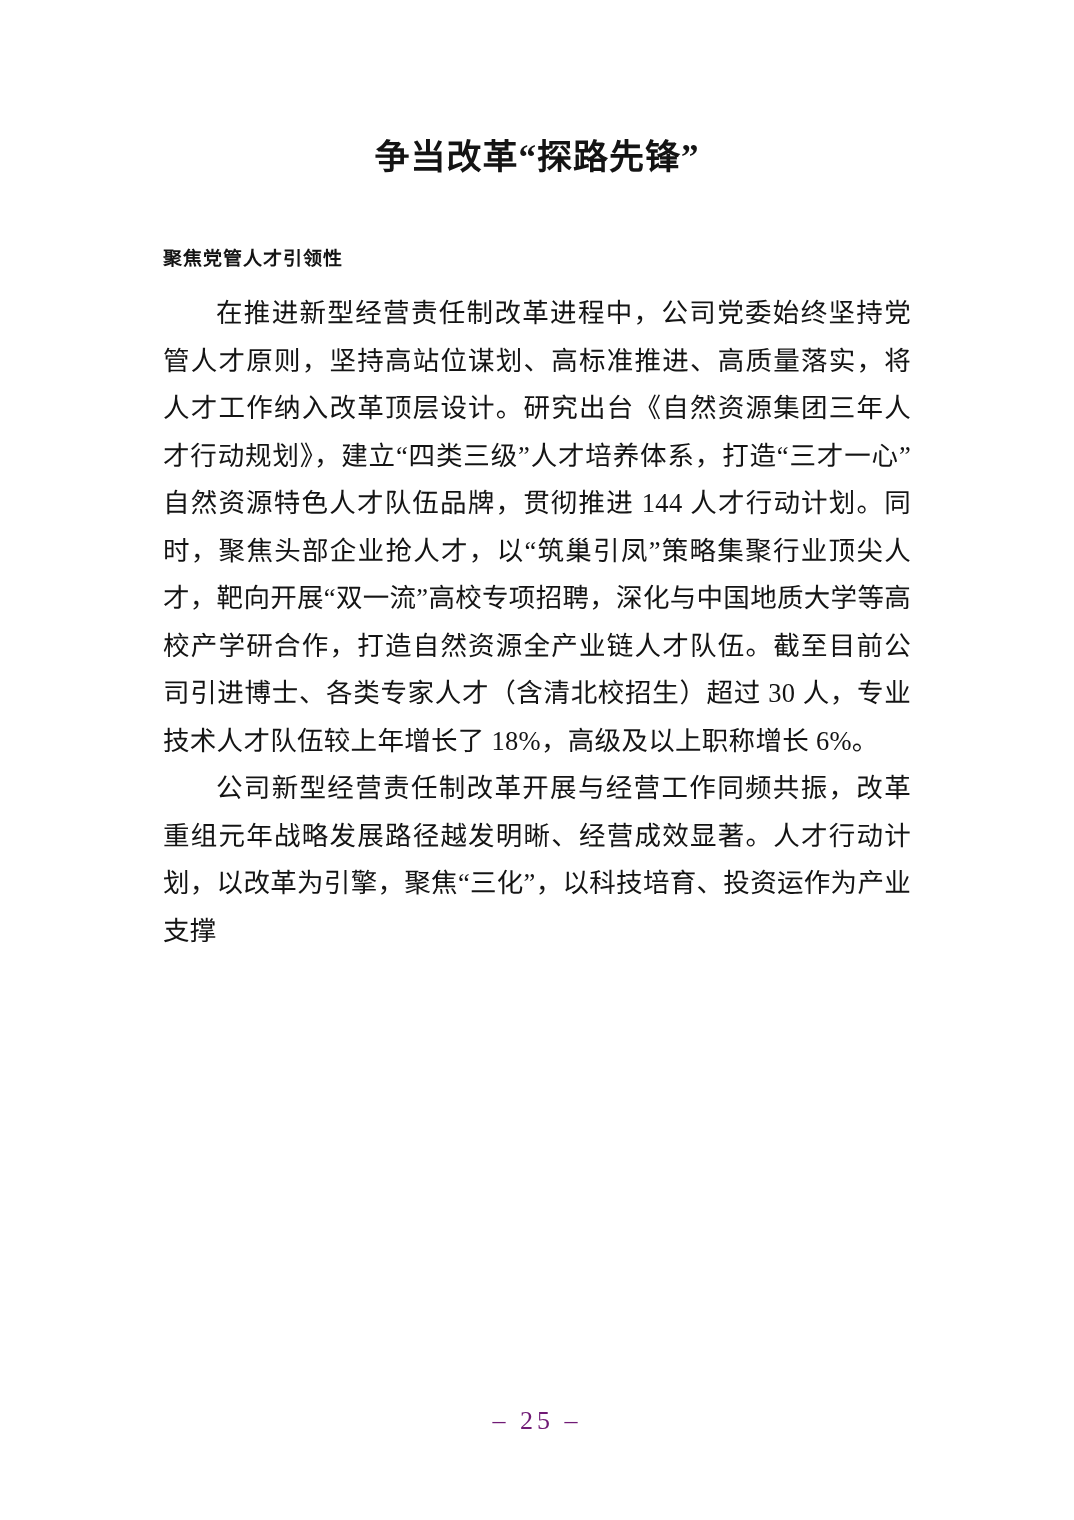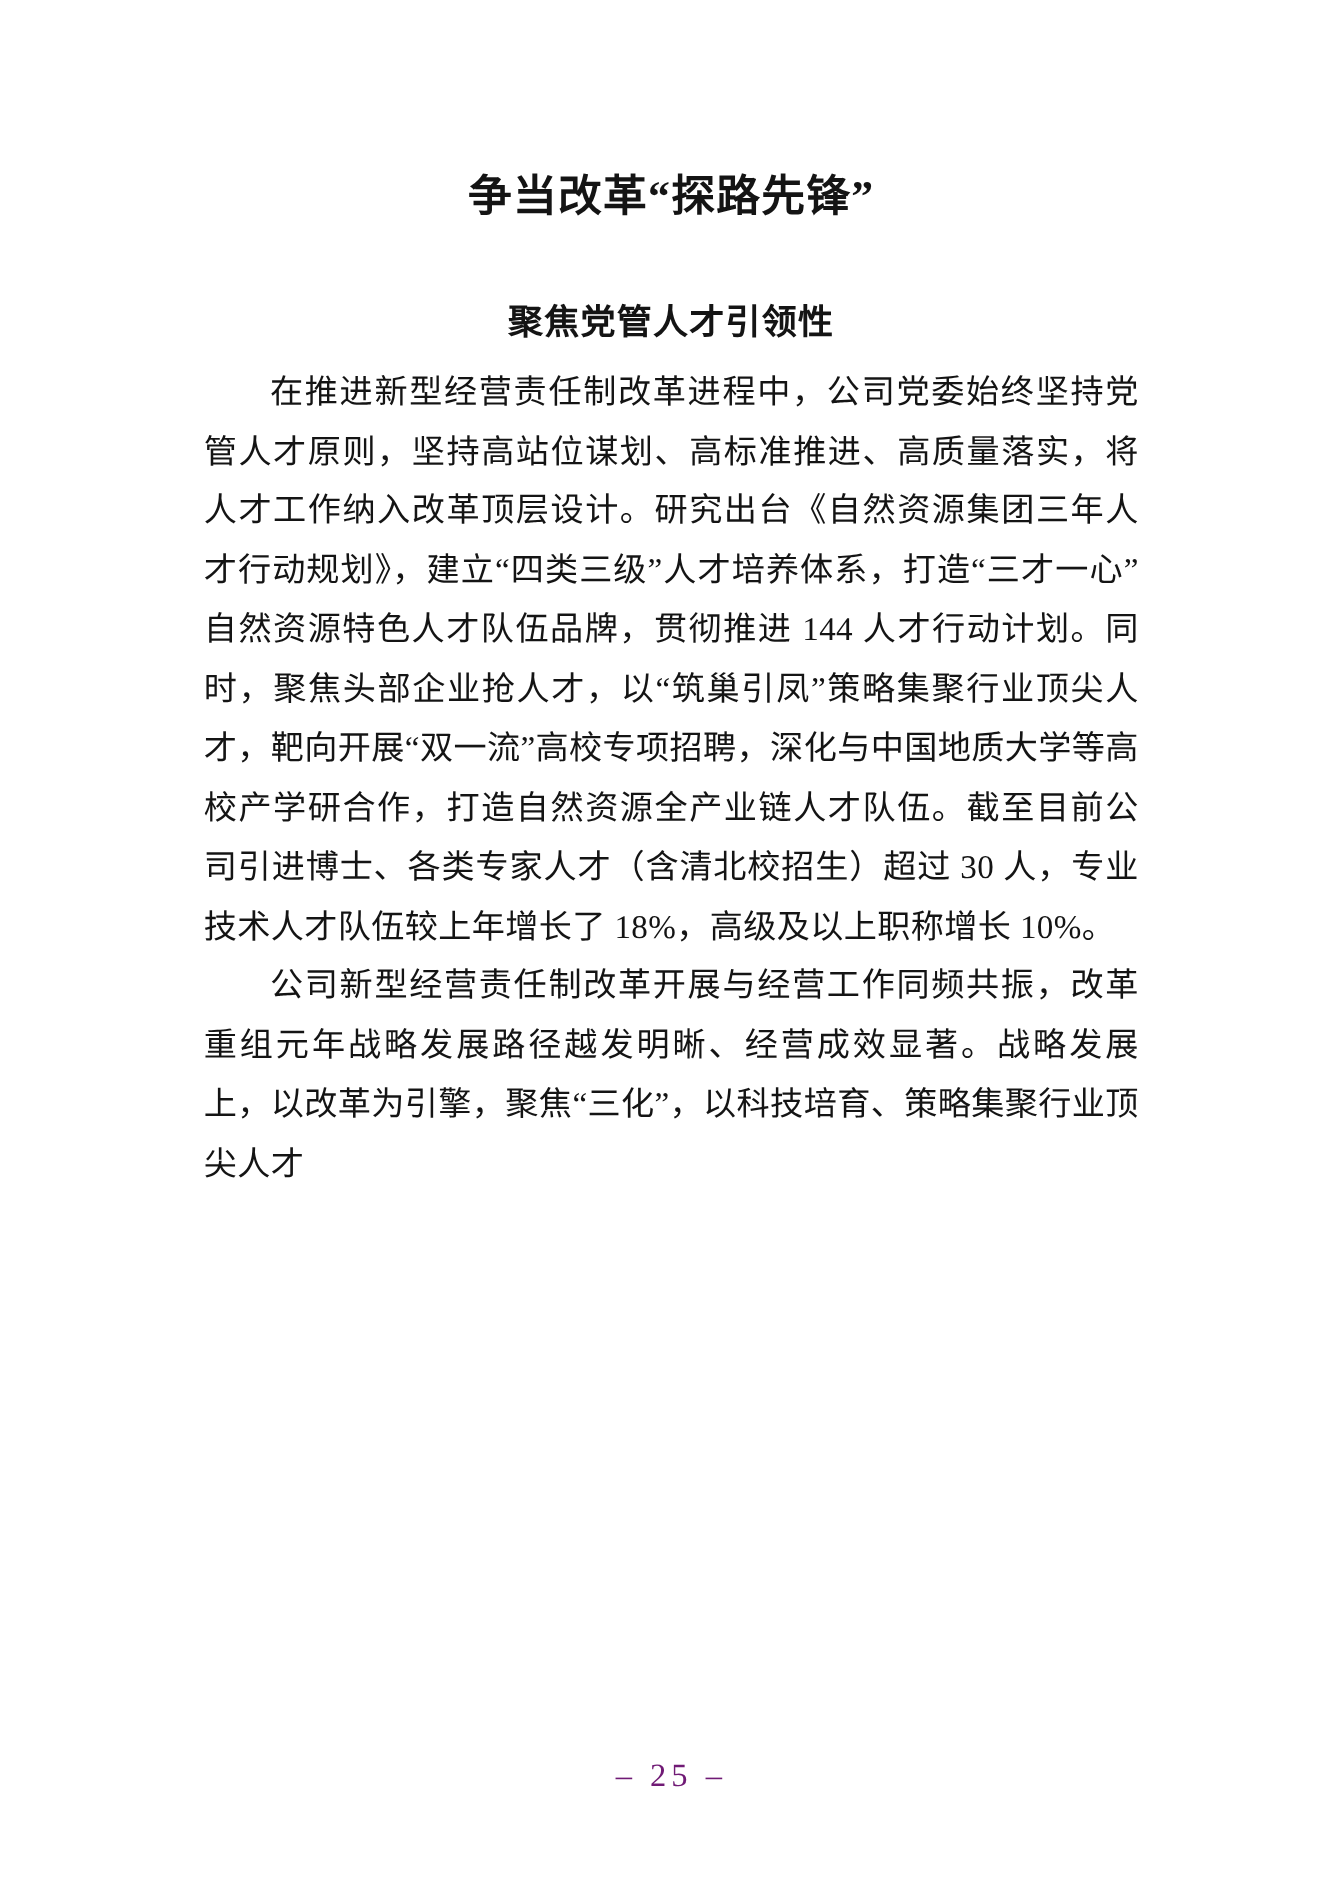--- a/index.html
+++ b/index.html
@@ -39,23 +39,23 @@
     font-size: 26.5px;
     line-height: 47.5px;
     text-align: justify;
     text-justify: inter-ideograph;
     text-indent: 2em;
     font-weight: 400;
     letter-spacing: 0.3px;
   }
   .section-heading {
     margin: 4px 0 8px 0;
-    font-size: 28px;
+    font-size: 19px;
     line-height: 47px;
-    text-align: center;
+    text-align: left;
     font-weight: 700;
     text-indent: 0;
     letter-spacing: 1px;
   }
   .footer {
     position: absolute;
     left: 0;
     top: 1406px;
     width: 1074px;
     text-align: center;
@@ -72,23 +72,23 @@
 <div class="page">
   <div class="content">
 
     <h1 class="doc-title">
       <span class="title-line">争当改革“探路先锋”</span>
     </h1>
 
 
     <h2 class="section-heading">聚焦党管人才引领性</h2>
 
-    <p class="para">在推进新型经营责任制改革进程中，公司党委始终坚持党管人才原则，坚持高站位谋划、高标准推进、高质量落实，将人才工作纳入改革顶层设计。研究出台《自然资源集团三年人才行动规划》，建立“四类三级”人才培养体系，打造“三才一心”自然资源特色人才队伍品牌，贯彻推进 144 人才行动计划。同时，聚焦头部企业抢人才，以“筑巢引凤”策略集聚行业顶尖人才，靶向开展“双一流”高校专项招聘，深化与中国地质大学等高校产学研合作，打造自然资源全产业链人才队伍。截至目前公司引进博士、各类专家人才（含清北校招生）超过 30 人，专业技术人才队伍较上年增长了 18%，高级及以上职称增长 10%。</p>
+    <p class="para">在推进新型经营责任制改革进程中，公司党委始终坚持党管人才原则，坚持高站位谋划、高标准推进、高质量落实，将人才工作纳入改革顶层设计。研究出台《自然资源集团三年人才行动规划》，建立“四类三级”人才培养体系，打造“三才一心”自然资源特色人才队伍品牌，贯彻推进 144 人才行动计划。同时，聚焦头部企业抢人才，以“筑巢引凤”策略集聚行业顶尖人才，靶向开展“双一流”高校专项招聘，深化与中国地质大学等高校产学研合作，打造自然资源全产业链人才队伍。截至目前公司引进博士、各类专家人才（含清北校招生）超过 30 人，专业技术人才队伍较上年增长了 18%，高级及以上职称增长 6%。</p>
 
 
-    <p class="para">公司新型经营责任制改革开展与经营工作同频共振，改革重组元年战略发展路径越发明晰、经营成效显著。战略发展上，以改革为引擎，聚焦“三化”，以科技培育、策略集聚行业顶尖人才</p>
+    <p class="para">公司新型经营责任制改革开展与经营工作同频共振，改革重组元年战略发展路径越发明晰、经营成效显著。人才行动计划，以改革为引擎，聚焦“三化”，以科技培育、投资运作为产业支撑</p>
 
   </div>
 
   <div class="footer">
     <span class="page-number">– 25 –</span>
   </div>
 </div>
 
 </body></html>

